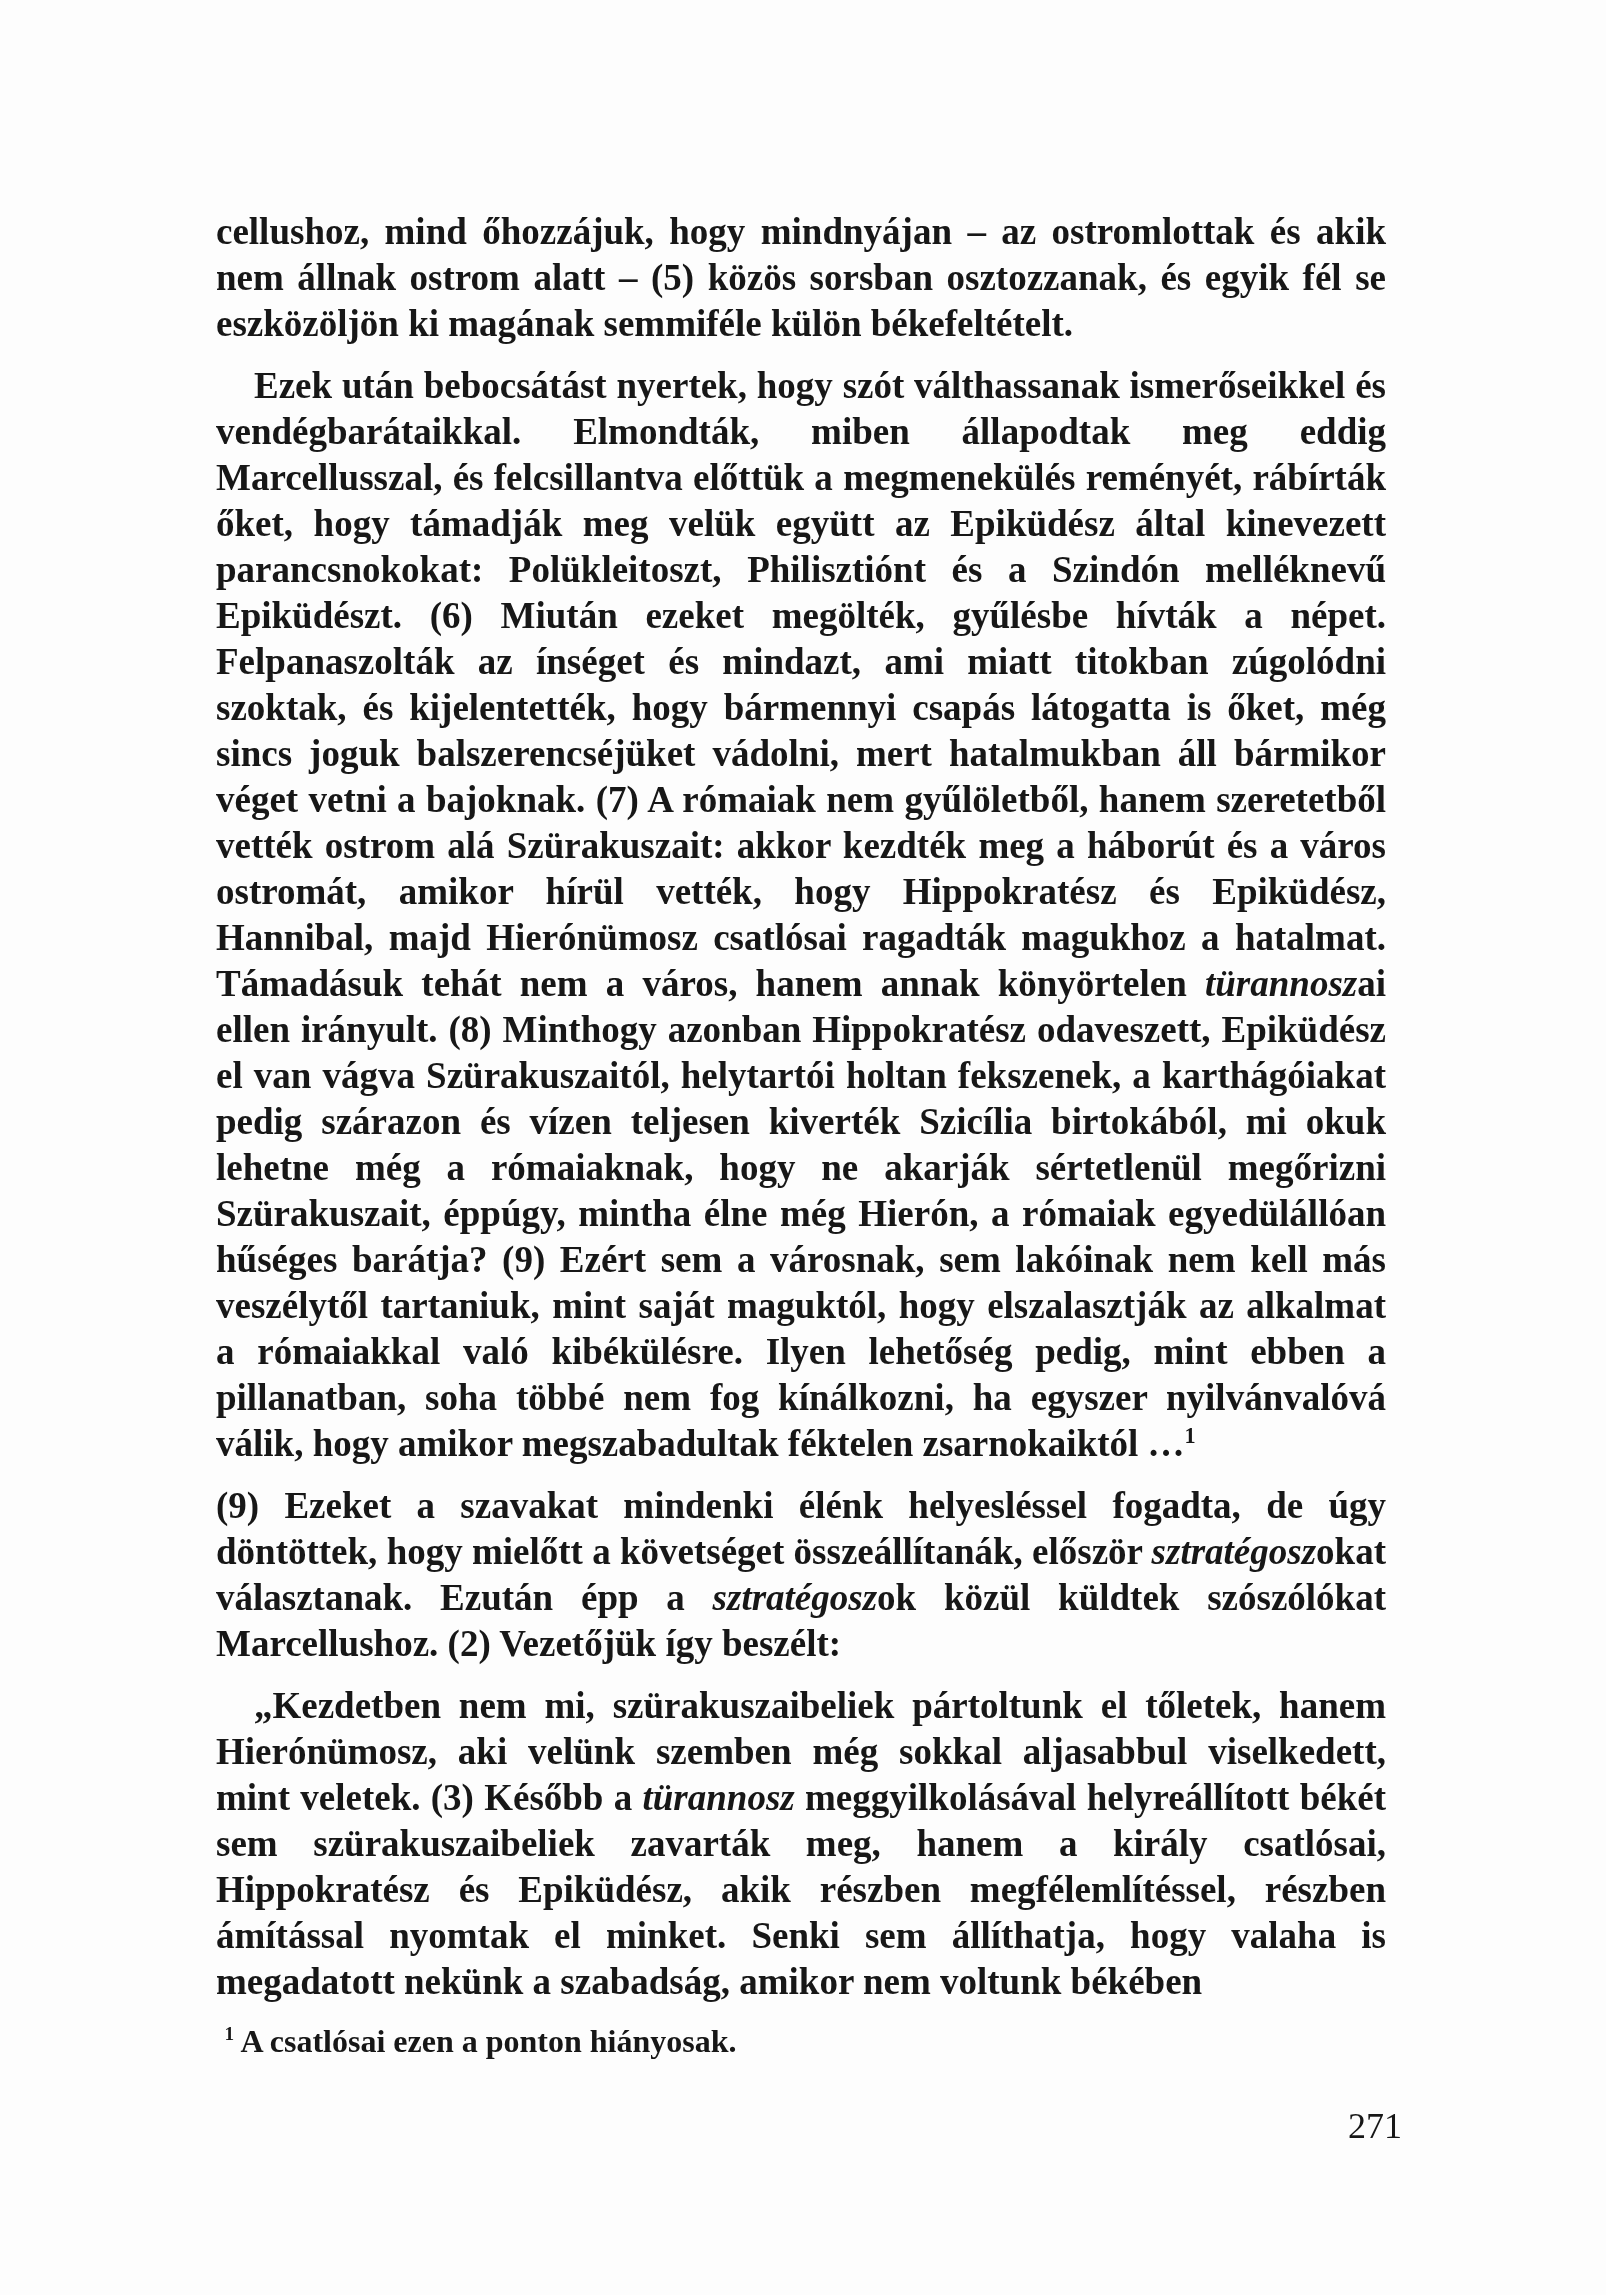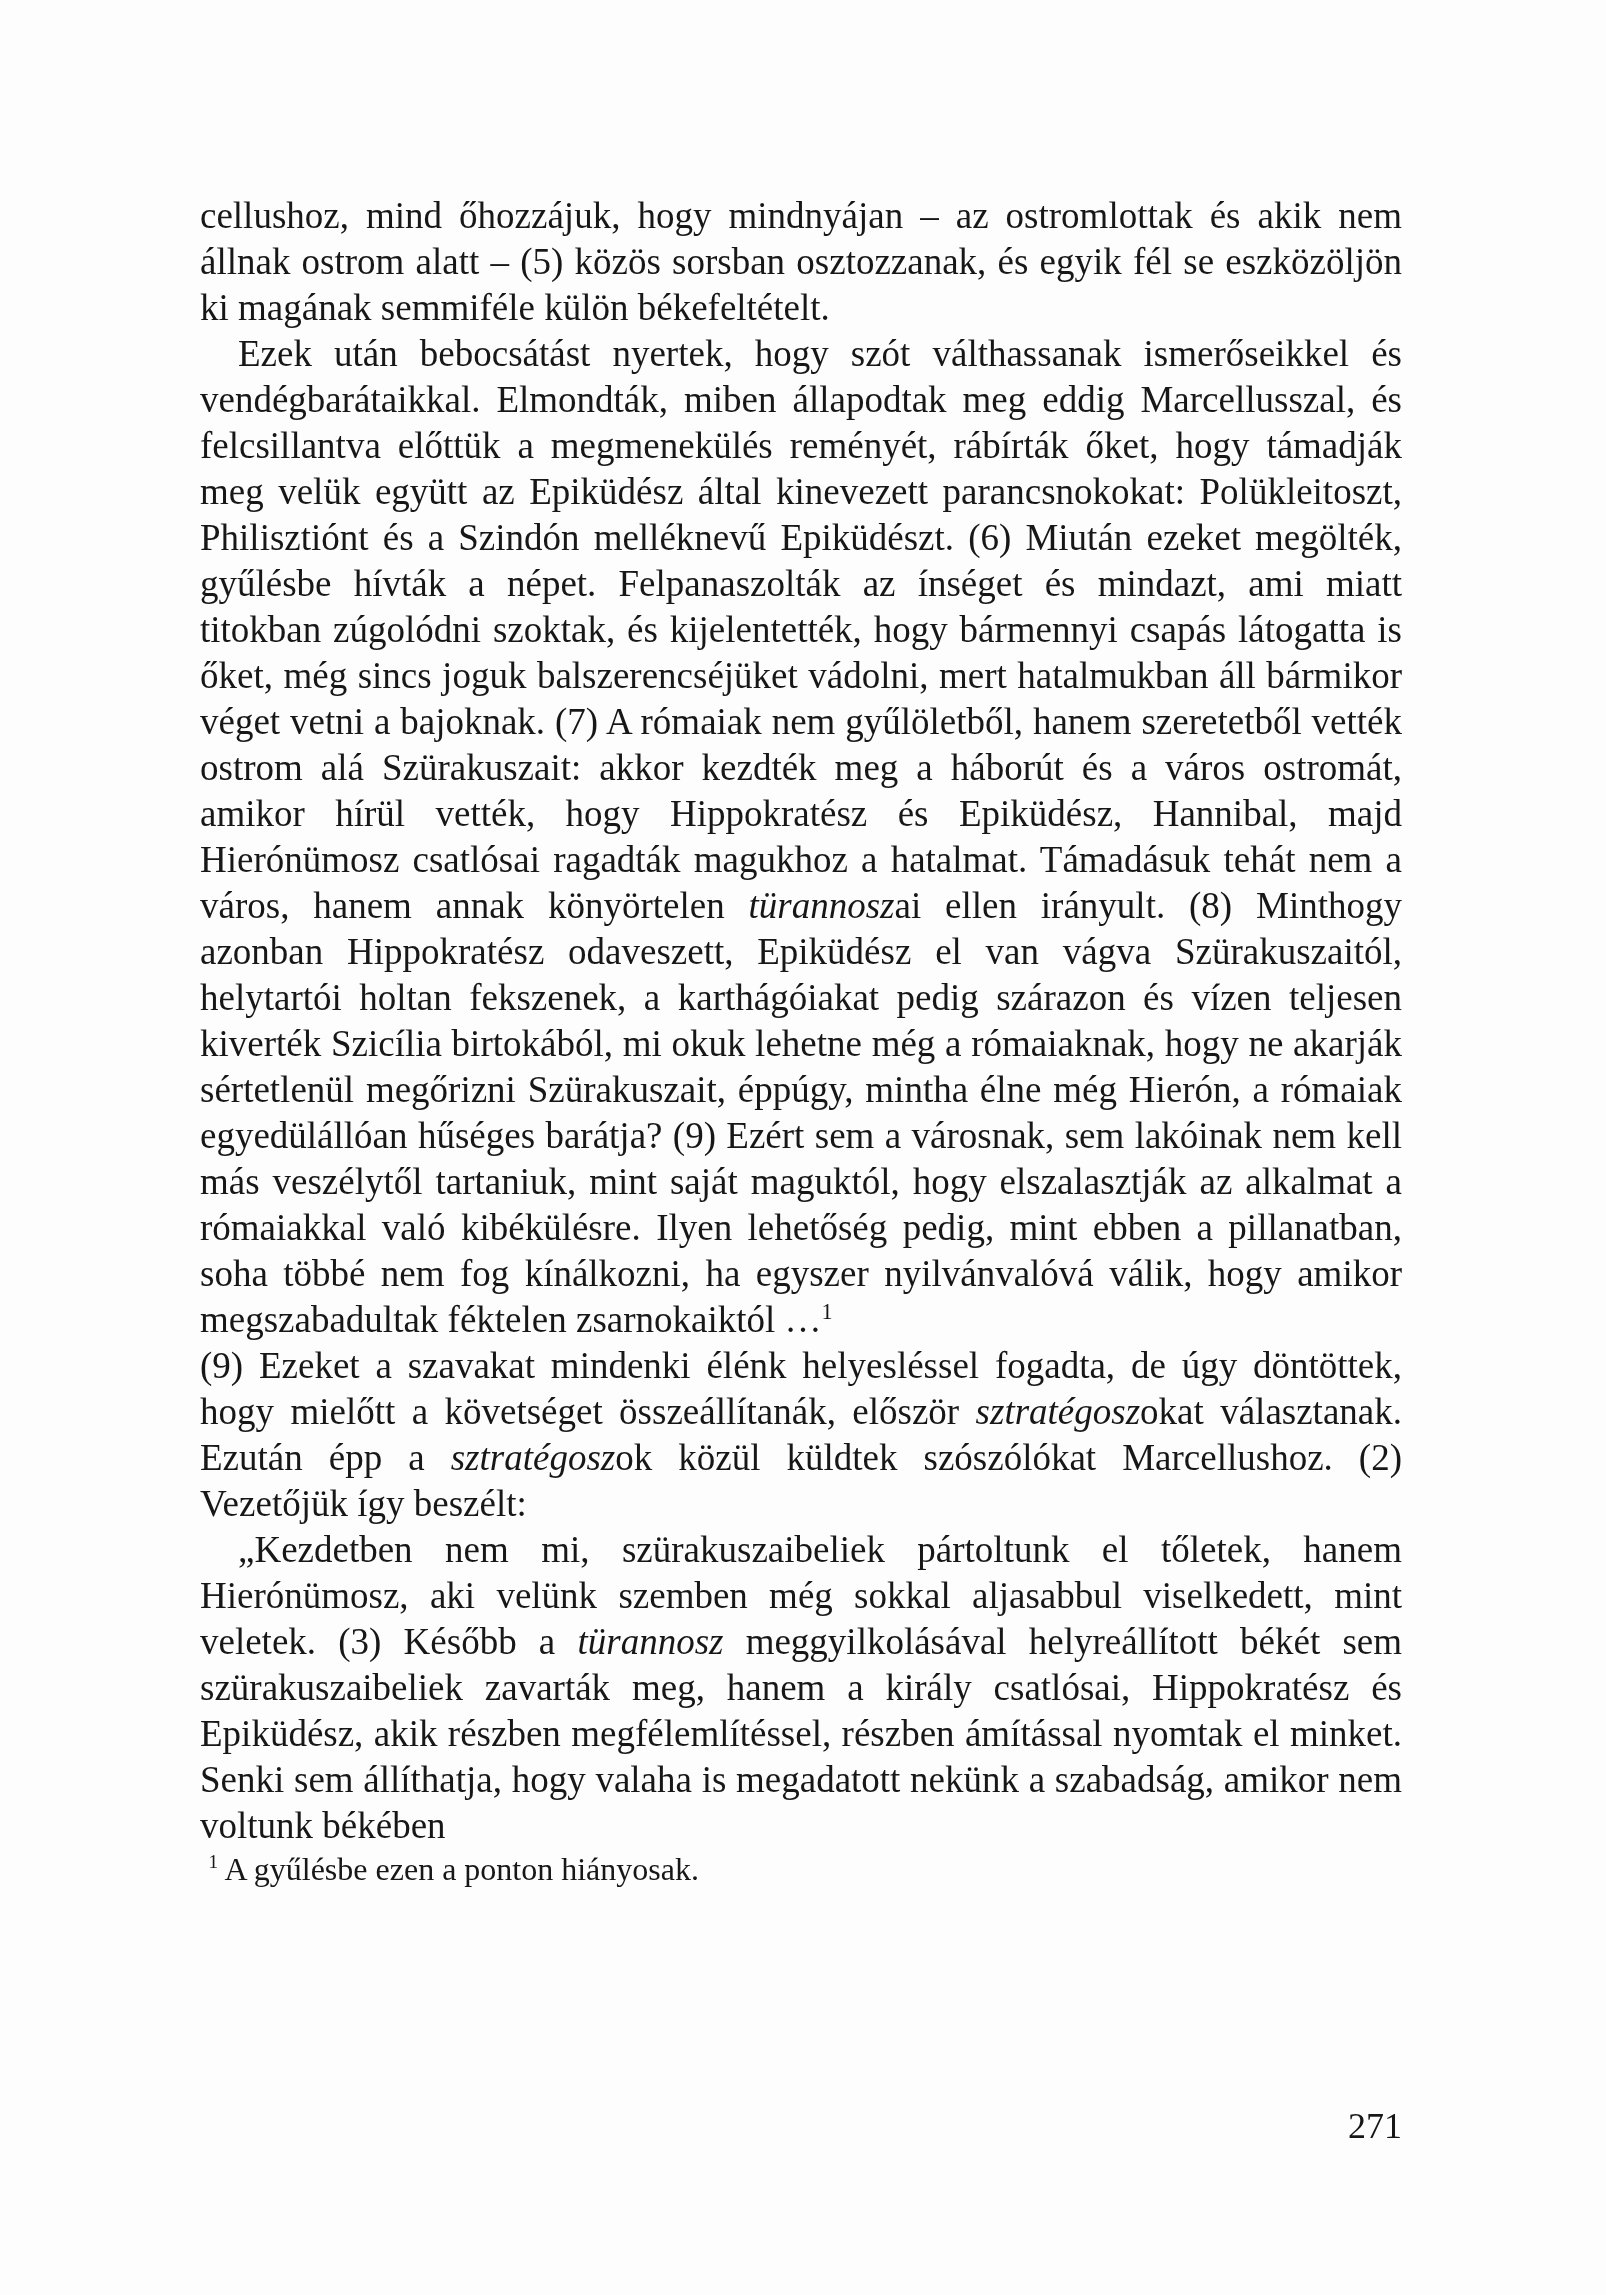--- a/index.html
+++ b/index.html
@@ -16,21 +16,21 @@
       position: absolute;
       left: 200px;
       top: 193px;
       width: 1202px;
       font-size: 37px;
       line-height: 46px;
       text-align: justify;
       hyphens: auto;
       -webkit-hyphens: auto;
     }
-    .text-column p { margin: 0; }
+    .text-column p { margin: 16px; font-weight: bold; }
     .para-indent { text-indent: 38px; }
     .section-heading {
       margin-top: 46px;
       text-align: left;
     }
     .footnote {
       margin-top: 62px;
       font-size: 32px;
       line-height: 41px;
       text-align: left;
@@ -59,19 +59,19 @@
 
     <p><span>cellushoz, mind őhozzájuk, hogy mindnyájan – az ostromlottak és akik nem állnak ostrom alatt – (5) közös sorsban osztozzanak, és egyik fél se eszközöljön ki magának semmiféle külön békefeltételt.</span></p>
 
     <p class="para-indent"><span>Ezek után bebocsátást nyertek, hogy szót válthassanak ismerőseikkel és vendégbarátaikkal. Elmondták, miben állapodtak meg eddig Marcellusszal, és felcsillantva előttük a megmenekülés reményét, rábírták őket, hogy támadják meg velük együtt az Epiküdész által kinevezett parancsnokokat: Polükleitoszt, Philisztiónt és a Szindón melléknevű Epiküdészt. (6) Miután ezeket megölték, gyűlésbe hívták a népet. Felpanaszolták az ínséget és mindazt, ami miatt titokban zúgolódni szoktak, és kijelentették, hogy bármennyi csapás látogatta is őket, még sincs joguk balszerencséjüket vádolni, mert hatalmukban áll bármikor véget vetni a bajoknak. (7) A rómaiak nem gyűlöletből, hanem szeretetből vették ostrom alá Szürakuszait: akkor kezdték meg a háborút és a város ostromát, amikor hírül vették, hogy Hippokratész és Epiküdész, Hannibal, majd Hierónümosz csatlósai ragadták magukhoz a hatalmat. Támadásuk tehát nem a város, hanem annak könyörtelen </span><span style="font-style: italic;">türannosz</span><span>ai ellen irányult. (8) Minthogy azonban Hippokratész odaveszett, Epiküdész el van vágva Szürakuszaitól, helytartói holtan fekszenek, a karthágóiakat pedig szárazon és vízen teljesen kiverték Szicília birtokából, mi okuk lehetne még a rómaiaknak, hogy ne akarják sértetlenül megőrizni Szürakuszait, éppúgy, mintha élne még Hierón, a rómaiak egyedülállóan hűséges barátja? (9) Ezért sem a városnak, sem lakóinak nem kell más veszélytől tartaniuk, mint saját maguktól, hogy elszalasztják az alkalmat a rómaiakkal való kibékülésre. Ilyen lehetőség pedig, mint ebben a pillanatban, soha többé nem fog kínálkozni, ha egyszer nyilvánvalóvá válik, hogy amikor megszabadultak féktelen zsarnokaiktól …</span><sup>1</sup></p>
 
 
     <p><span>(9) Ezeket a szavakat mindenki élénk helyesléssel fogadta, de úgy döntöttek, hogy mielőtt a követséget összeállítanák, először </span><span style="font-style: italic;">sztratégosz</span><span>okat választanak. Ezután épp a </span><span style="font-style: italic;">sztratégosz</span><span>ok közül küldtek szószólókat Marcellushoz. (2) Vezetőjük így beszélt:</span></p>
 
     <p class="para-indent"><span>„Kezdetben nem mi, szürakuszaibeliek pártoltunk el tőletek, hanem Hierónümosz, aki velünk szemben még sokkal aljasabbul viselkedett, mint veletek. (3) Később a </span><span style="font-style: italic;">türannosz</span><span> meggyilkolásával helyreállított békét sem szürakuszaibeliek zavarták meg, hanem a király csatlósai, Hippokratész és Epiküdész, akik részben megfélemlítéssel, részben ámítással nyomtak el minket. Senki sem állíthatja, hogy valaha is megadatott nekünk a szabadság, amikor nem voltunk békében</span></p>
 
-    <p class="footnote"><sup>1</sup><span> A gyűlésbe ezen a ponton hiányosak.</span></p>
+    <p class="footnote"><sup>1</sup><span> A csatlósai ezen a ponton hiányosak.</span></p>
 
   </div>
 
   <div class="page-number">271</div>
 </div>
 
 
 </body></html>

